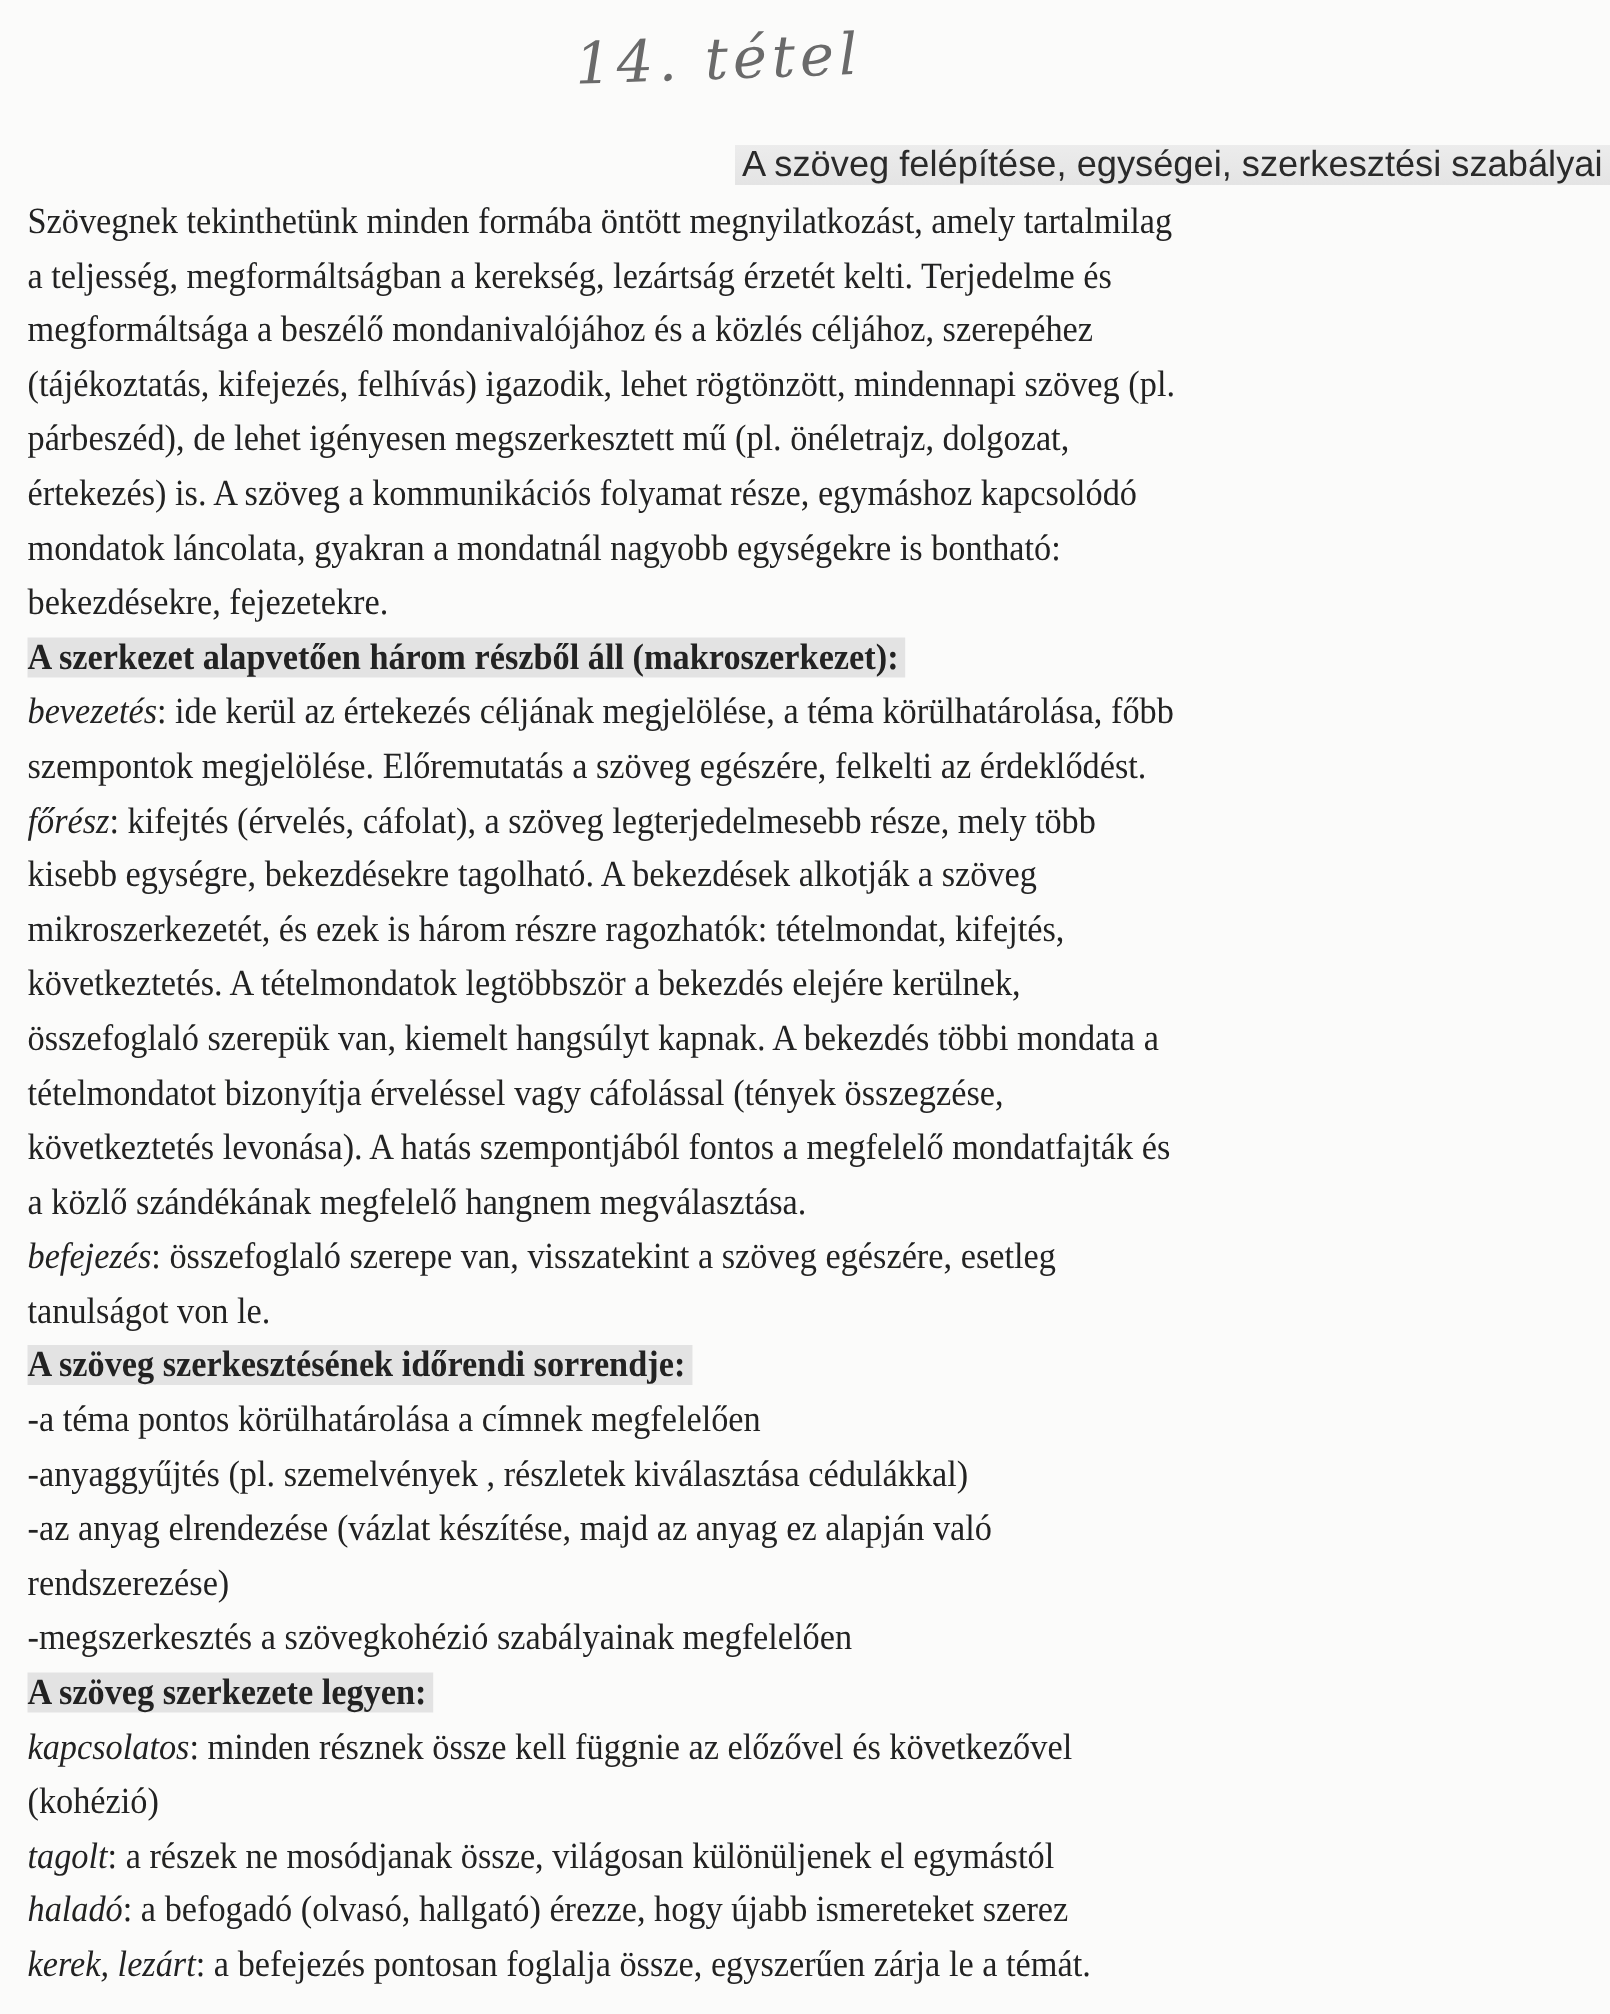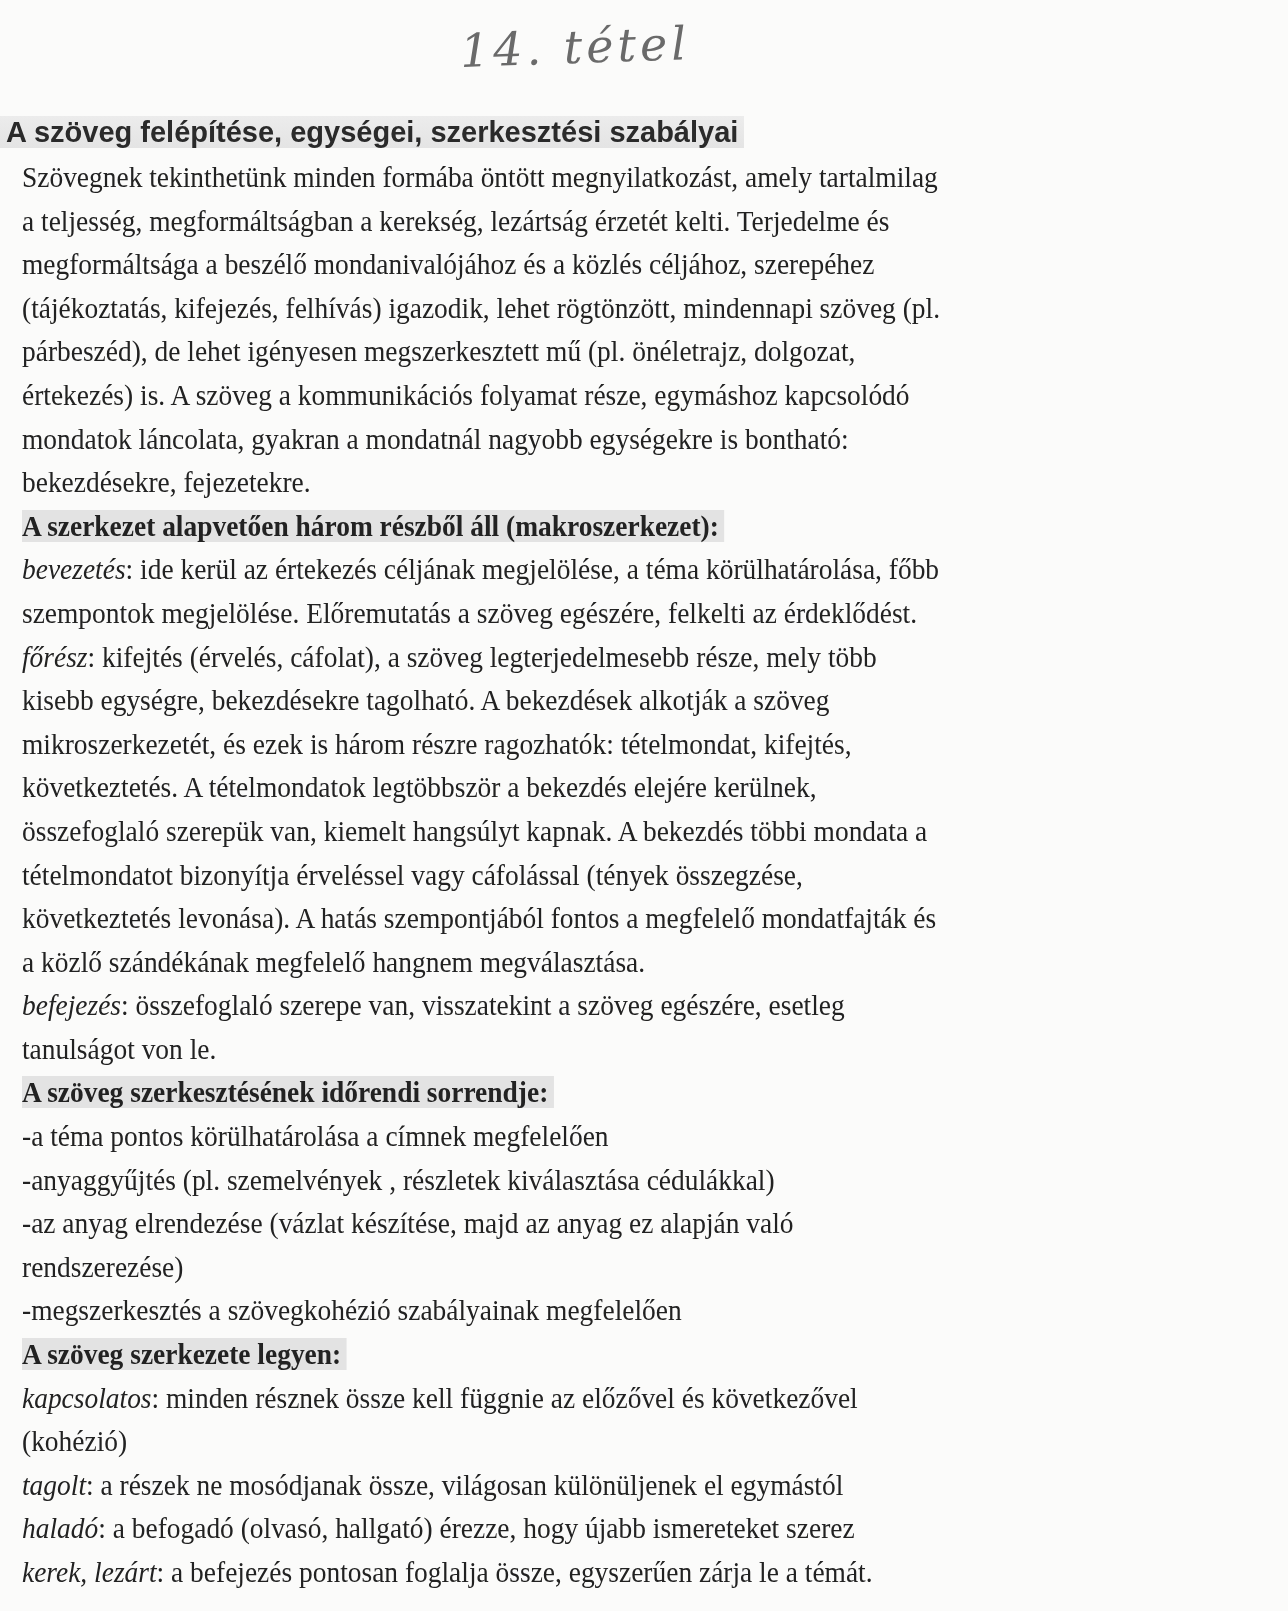--- a/index.html
+++ b/index.html
@@ -10,23 +10,23 @@
     color: #222;
     position: relative;
   }
   .handwriting {
     position: absolute; left: 460px; top: 20px;
     font-family: "DejaVu Serif", serif; font-style: italic;
     font-size: 46px; color: #6a6a6a; letter-spacing: 4px;
     transform: rotate(-2deg);
   }
   .title {
-    position: absolute; left: 0; top: 116px; width: 1288px; text-align: left;
+    position: absolute; left: 0; top: 116px; width: 1288px; text-align: right;
     font-family: "Liberation Sans", "DejaVu Sans", sans-serif;
-    font-weight: bold; font-size: 29px; color: #2a2a2a;
+    font-weight: normal; font-size: 29px; color: #2a2a2a;
   }
   .title span { background: linear-gradient(#ececec,#e4e4e4); padding: 0 6px; }
   .content {
     position: absolute; left: 22px; top: 156px; width: 1250px;
     font-size: 29.5px; line-height: 43.6px;
     transform: scaleX(0.93); transform-origin: left top;
   }
   .content p { margin: 0; }
   .heading { font-weight: bold; }
   .heading span { background: #e3e3e3; padding-right: 6px; }

